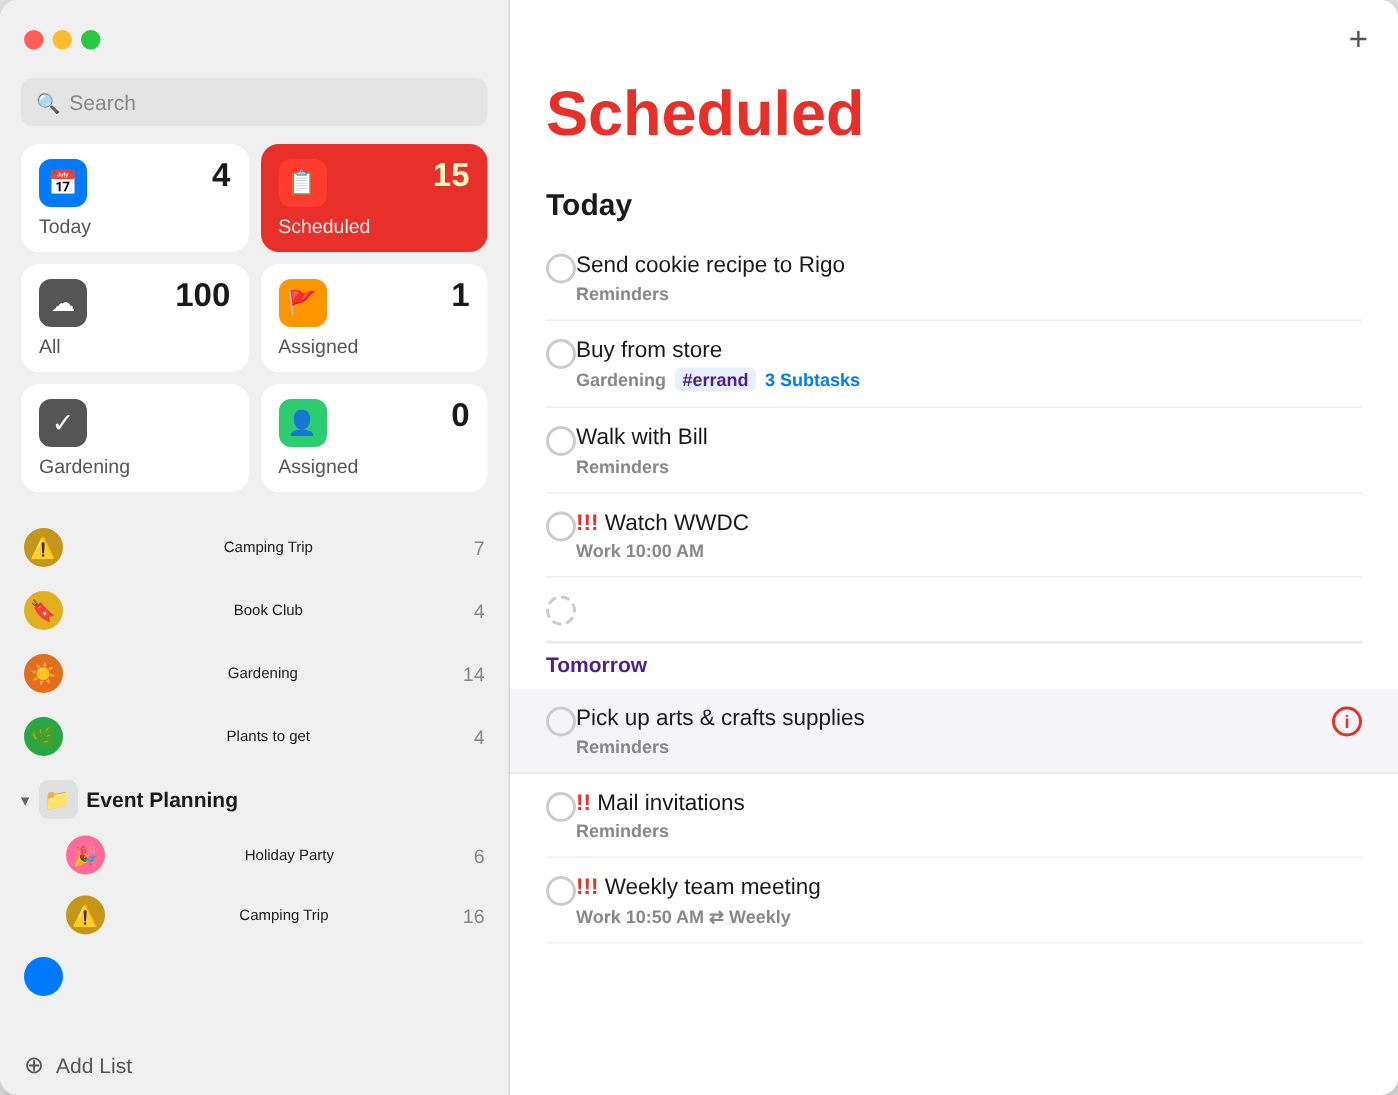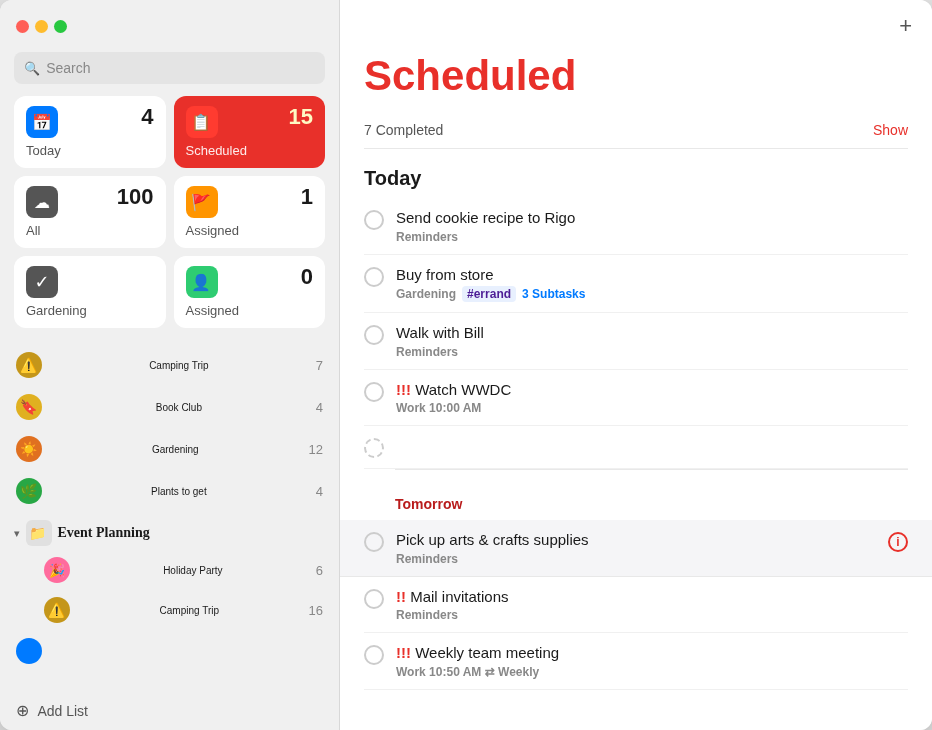--- a/index.html
+++ b/index.html
@@ -161,21 +161,20 @@
       border-radius: 6px;
       background: #e0e0e0;
       display: flex; align-items: center; justify-content: center;
       font-size: 14px;
     }
     .group-name {
       font-size: 14px;
       font-weight: 600;
       color: #1a1a1a;
       flex: 1;
-      font-family: Liberation Serif, serif;
     }
     .sub-list-item {
       display: flex;
       align-items: center;
       padding: 7px 16px 7px 44px;
       cursor: pointer;
       gap: 10px;
     }
     .add-list {
       padding: 10px 16px;
@@ -244,21 +243,20 @@
       font-size: 20px;
       font-weight: 700;
       color: #1a1a1a;
       padding: 14px 0 8px 0;
     }
     .reminder-item {
       display: flex;
       align-items: flex-start;
       padding: 10px 0;
       border-bottom: 1px solid #f0f0f0;
-      gap: 12px;
     }
     .reminder-item.highlighted {
       background: #f5f5f7;
       margin: 0 -24px;
       padding: 10px 24px;
       border-bottom: 1px solid #e8e8e8;
     }
     .reminder-circle {
       width: 20px; height: 20px;
       border-radius: 50%;
@@ -308,24 +306,23 @@
       display: flex; align-items: center; justify-content: center;
       font-size: 12px;
       font-weight: 700;
       cursor: pointer;
       margin-top: 2px;
       flex-shrink: 0;
     }
     .tomorrow-section {
       font-size: 14px;
       font-weight: 600;
-      color: #b91c1c;
-      padding: 26px 0 8px 0;
+      color: #4c1d95;
+      padding: 6px 0 8px 0;
       border-top: 1px solid #e8e8e8;
-      margin-left: 31px;
     }
   </style>
 </head>
 <body>
 
 <div class="window">
 
   <div class="sidebar">
 
     <div class="title-bar">
@@ -411,21 +408,21 @@
         <span class="list-count">7</span>
       </div>
       <div class="list-item">
         <div class="list-icon" style="background:#e0b020;">🔖</div>
         <span class="list-name">Book Club</span>
         <span class="list-count">4</span>
       </div>
       <div class="list-item">
         <div class="list-icon" style="background:#e07020;">☀️</div>
         <span class="list-name">Gardening</span>
-        <span class="list-count">12</span>
+        <span class="list-count">14</span>
       </div>
       <div class="list-item">
         <div class="list-icon" style="background:#28a745;">🌿</div>
         <span class="list-name">Plants to get</span>
         <span class="list-count">4</span>
       </div>
 
       <div class="group-header">
         <span class="group-chevron">▾</span>
         <div class="group-icon">📁</div>
@@ -453,24 +450,20 @@
     </div>
   </div>
 
   <div class="main">
     <div class="main-toolbar">
       <button class="add-button">+</button>
     </div>
     <div class="main-content">
       <div class="page-title">Scheduled</div>
 
-      <div class="completed-bar">
-        <span class="completed-count">7 Completed</span>
-        <button class="show-btn">Show</button>
-      </div>
 
       <div class="section-header">Today</div>
 
       <div class="reminder-item">
         <div class="reminder-circle"></div>
         <div class="reminder-body">
           <div class="reminder-title">Send cookie recipe to Rigo</div>
           <div class="reminder-subtitle">Reminders</div>
         </div>
       </div>

